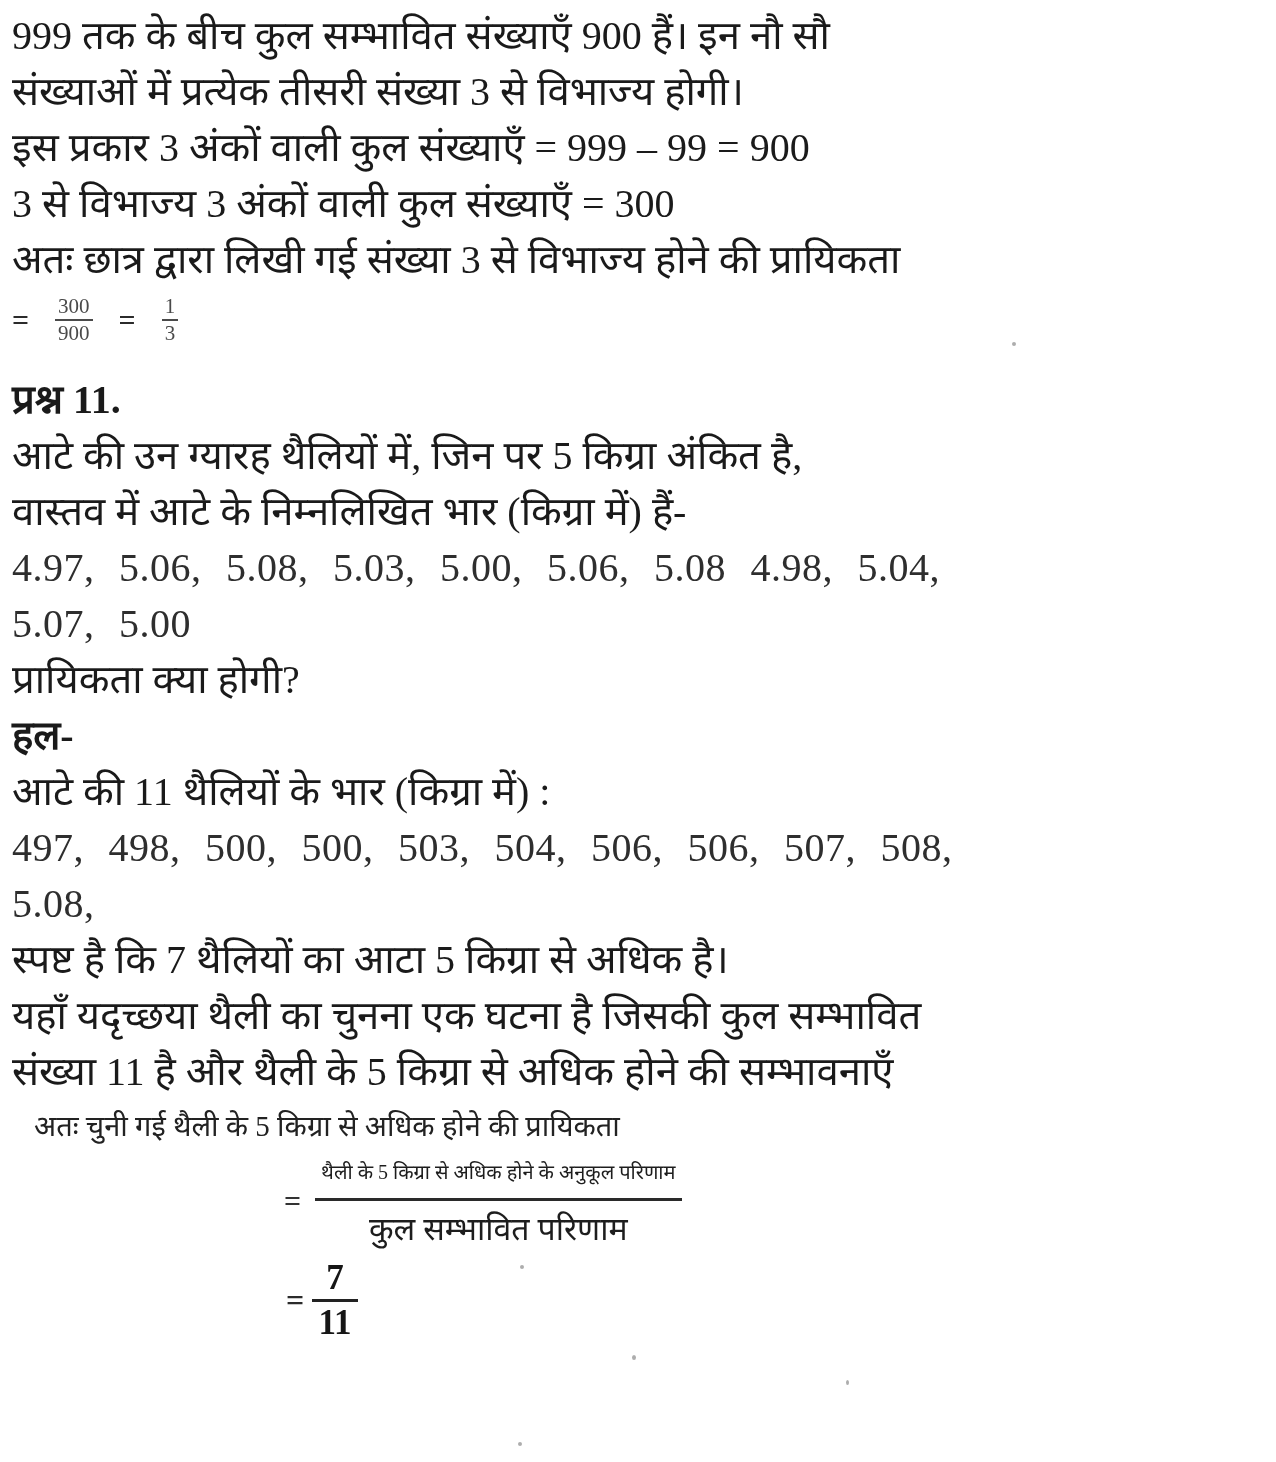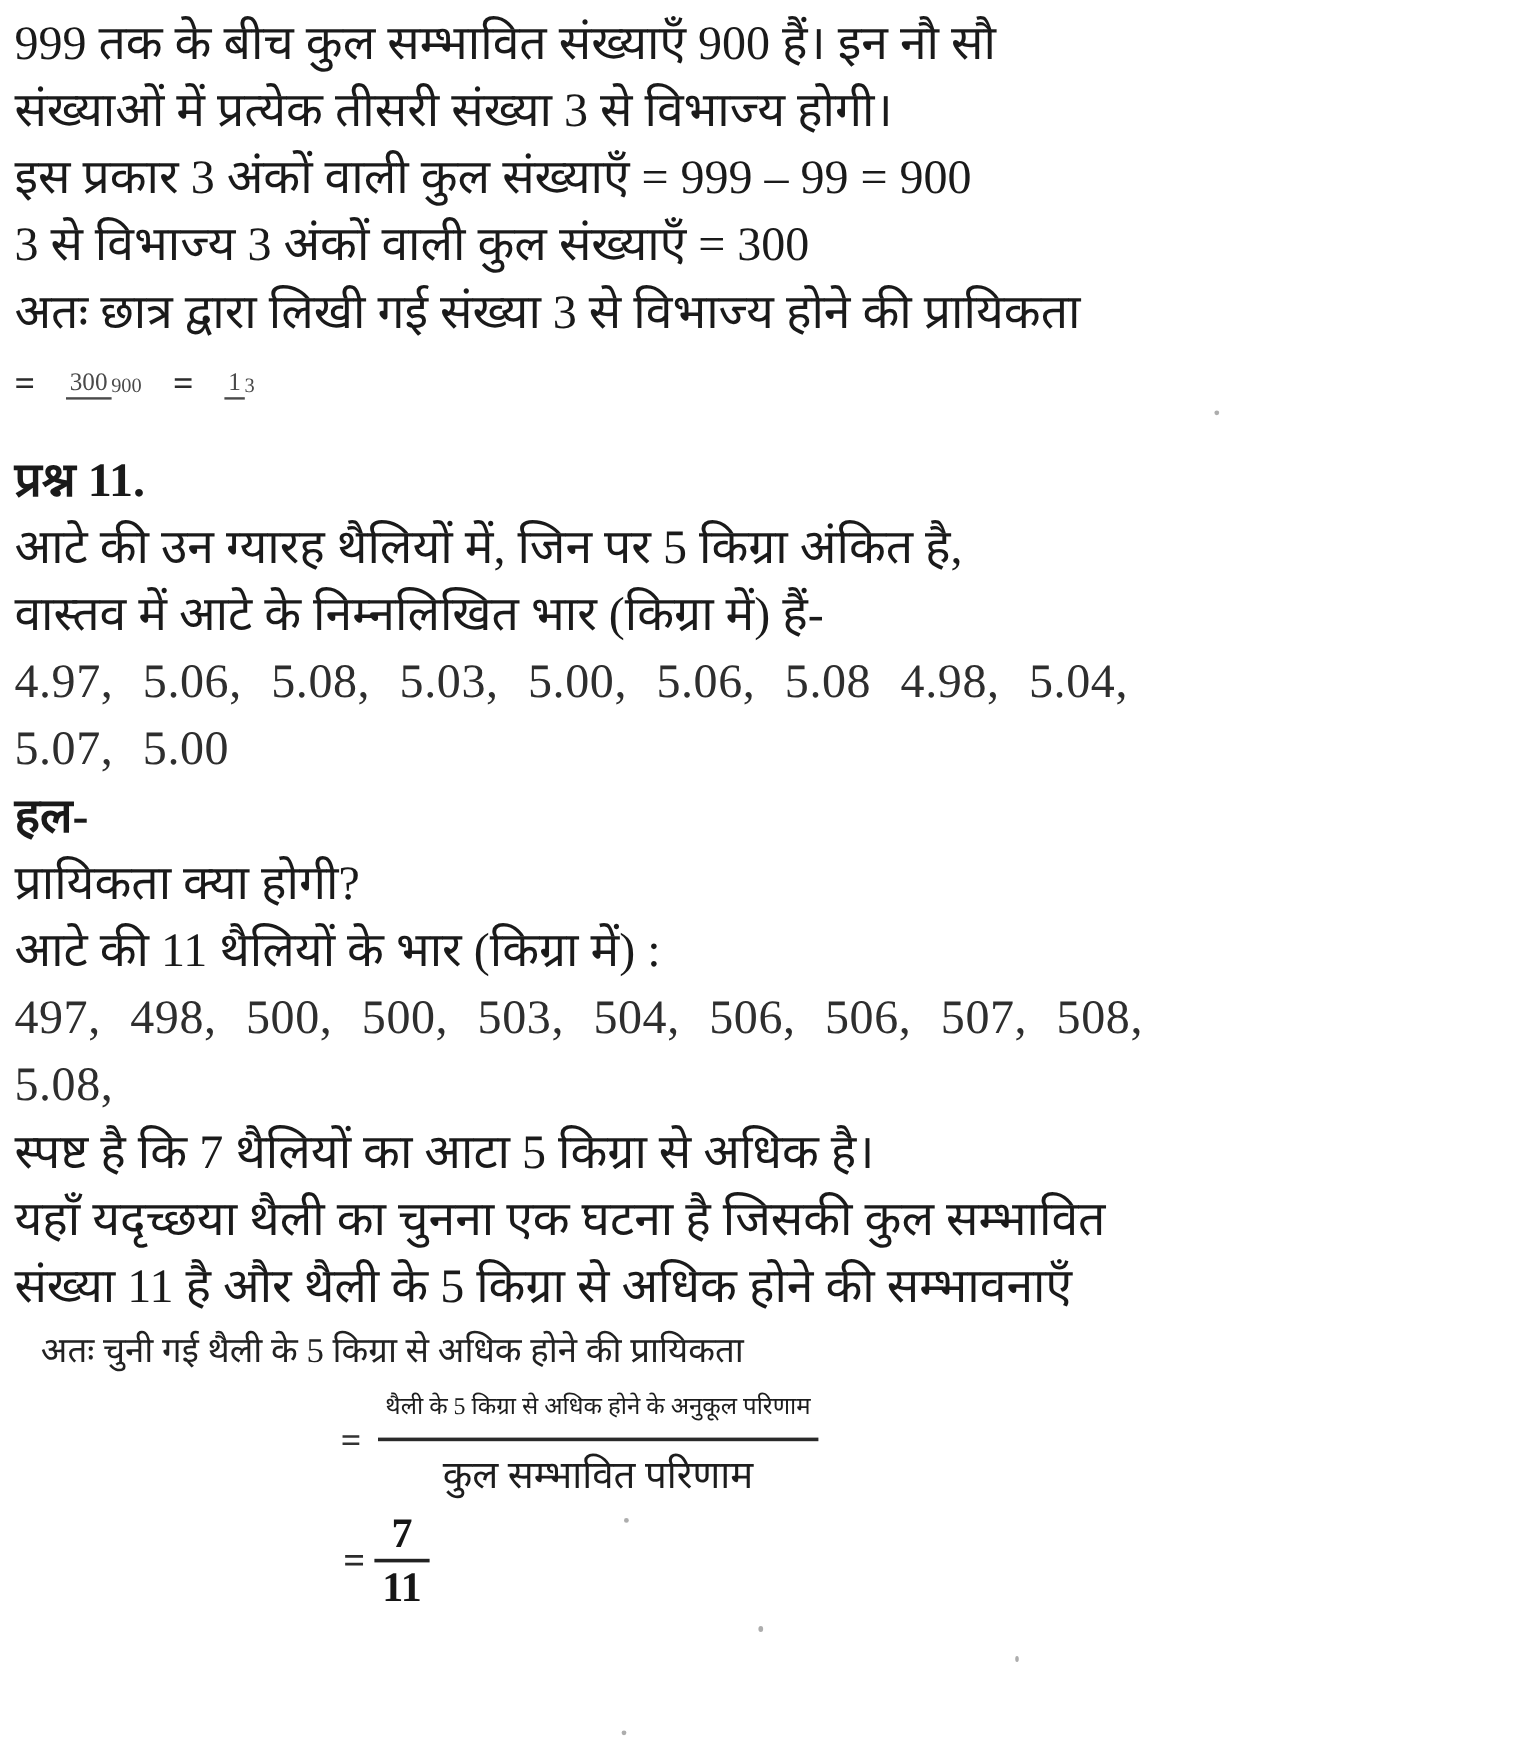--- a/index.html
+++ b/index.html
@@ -41,33 +41,33 @@
     height: 64px;
     margin: 0;
   }
   .frac-row .eq {
     font-size: 30px;
     font-weight: 700;
     color: #2b2b2b;
   }
   .sfrac {
     display: inline-flex;
-    flex-direction: row;
+    flex-direction: column;
     align-items: center;
     line-height: 1;
     justify-content: center;
   }
   .sfrac .num {
     font-size: 21px;
     color: #4a4a4a;
     padding: 0 3px 2px 3px;
     border-bottom: 2px solid #4a4a4a;
   }
   .sfrac .den {
-    font-size: 17px;
+    font-size: 21px;
     color: #4a4a4a;
     padding-top: 2px;
   }
   
   .note {
     margin: 6px 0 0 22px;
     font-size: 29px;
     line-height: 40px;
     white-space: nowrap;
     color: #222222;
@@ -166,23 +166,23 @@
       <span class="num">1</span>
       <span class="den">3</span>
     </span>
   </div>
 
   <p class="bl bold q-head">प्रश्न 11.</p>
   <p class="bl">आटे की उन ग्यारह थैलियों में, जिन पर 5 किग्रा अंकित है,</p>
   <p class="bl">वास्तव में आटे के निम्नलिखित भार (किग्रा में) हैं-</p>
   <p class="bl nums">4.97, 5.06, 5.08, 5.03, 5.00, 5.06, 5.08 4.98, 5.04,</p>
   <p class="bl nums">5.07, 5.00</p>
+  <p class="bl">प्रायिकता क्या होगी?</p>
+
   <p class="bl bold">हल-</p>
-
-  <p class="bl">प्रायिकता क्या होगी?</p>
   <p class="bl">आटे की 11 थैलियों के भार (किग्रा में) :</p>
   <p class="bl nums">497, 498, 500, 500, 503, 504, 506, 506, 507, 508,</p>
   <p class="bl nums">5.08,</p>
   <p class="bl">स्पष्ट है कि 7 थैलियों का आटा 5 किग्रा से अधिक है।</p>
   <p class="bl">यहाँ यदृच्छया थैली का चुनना एक घटना है जिसकी कुल सम्भावित</p>
   <p class="bl">संख्या 11 है और थैली के 5 किग्रा से अधिक होने की सम्भावनाएँ</p>
 
   <p class="note">अतः चुनी गई थैली के 5 किग्रा से अधिक होने की प्रायिकता</p>
 
   <div class="formula">

